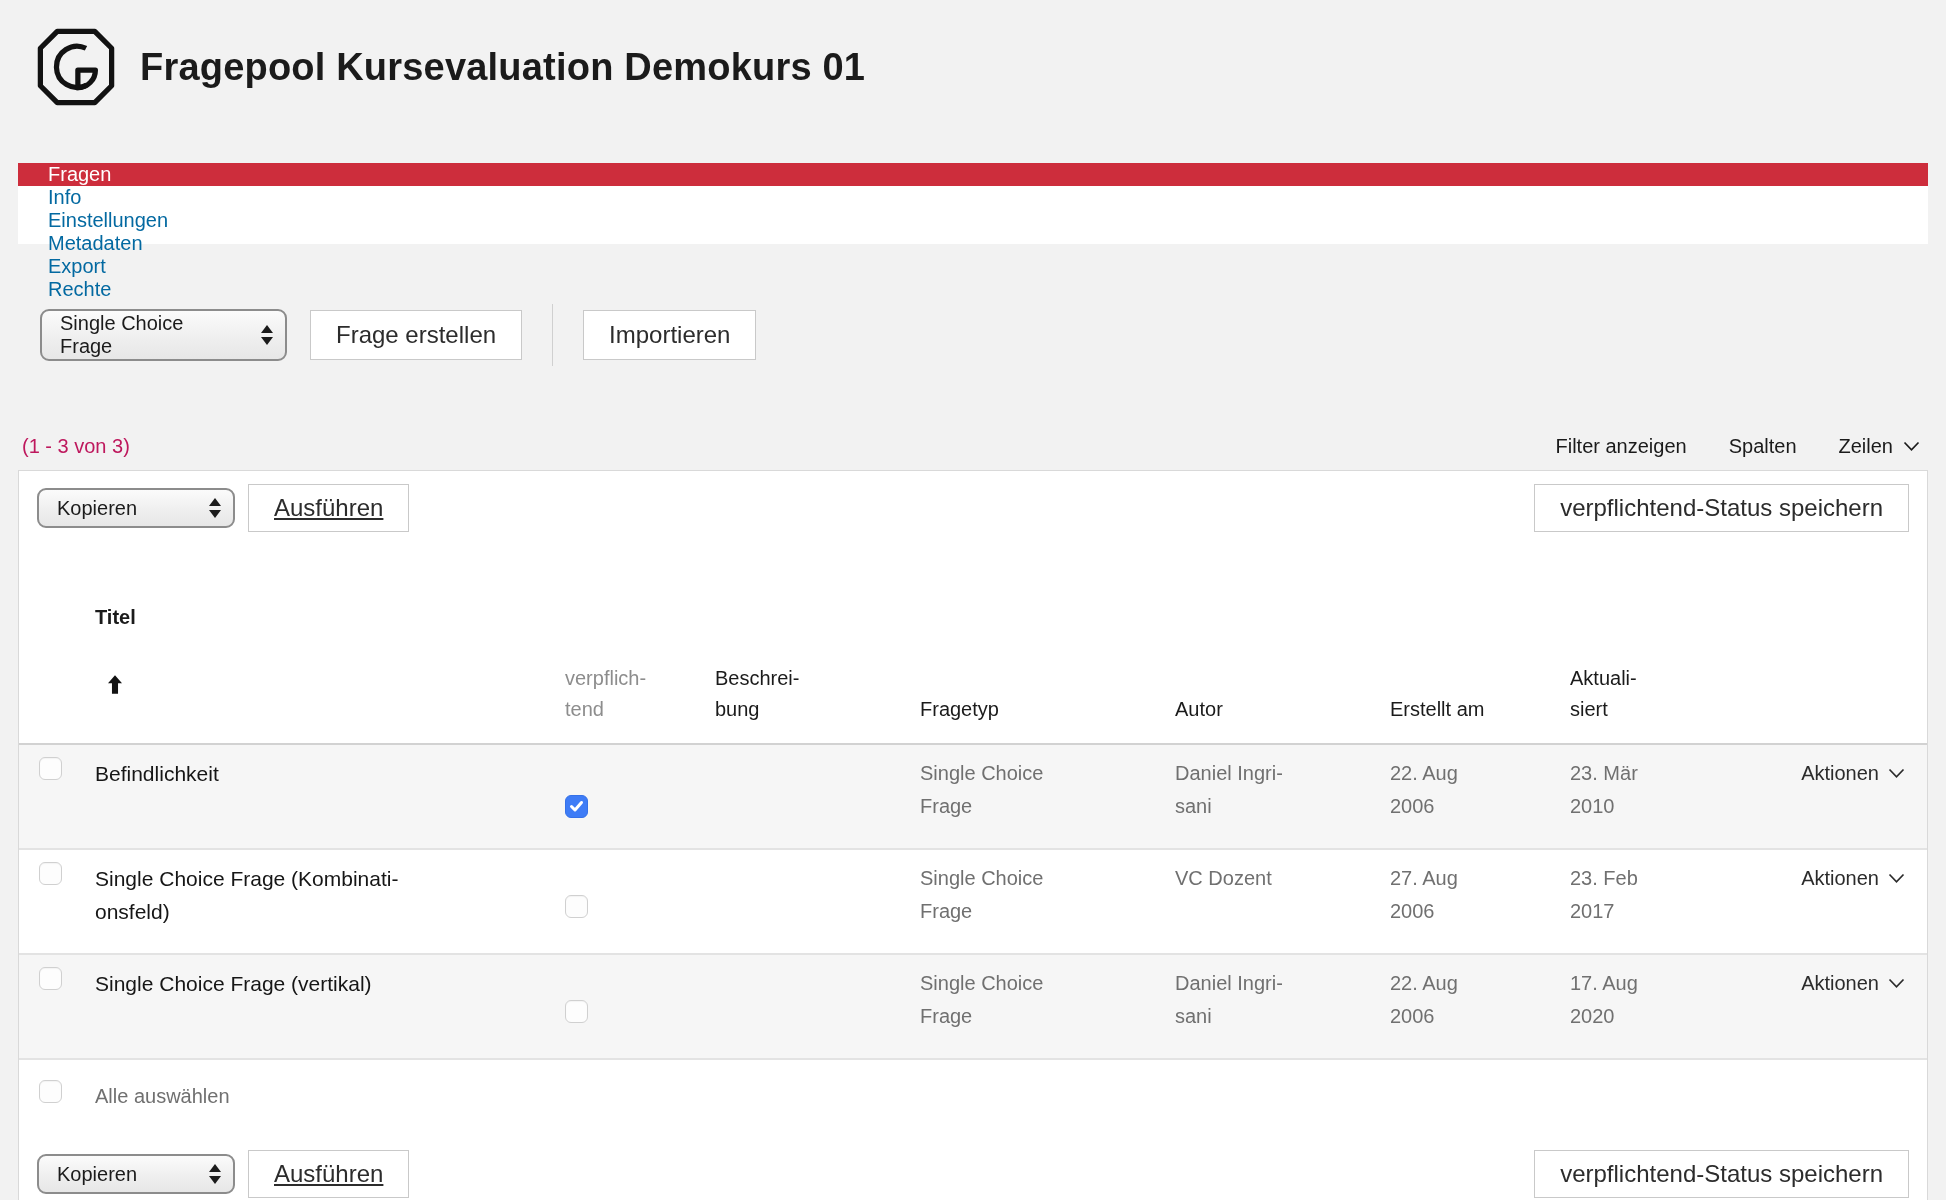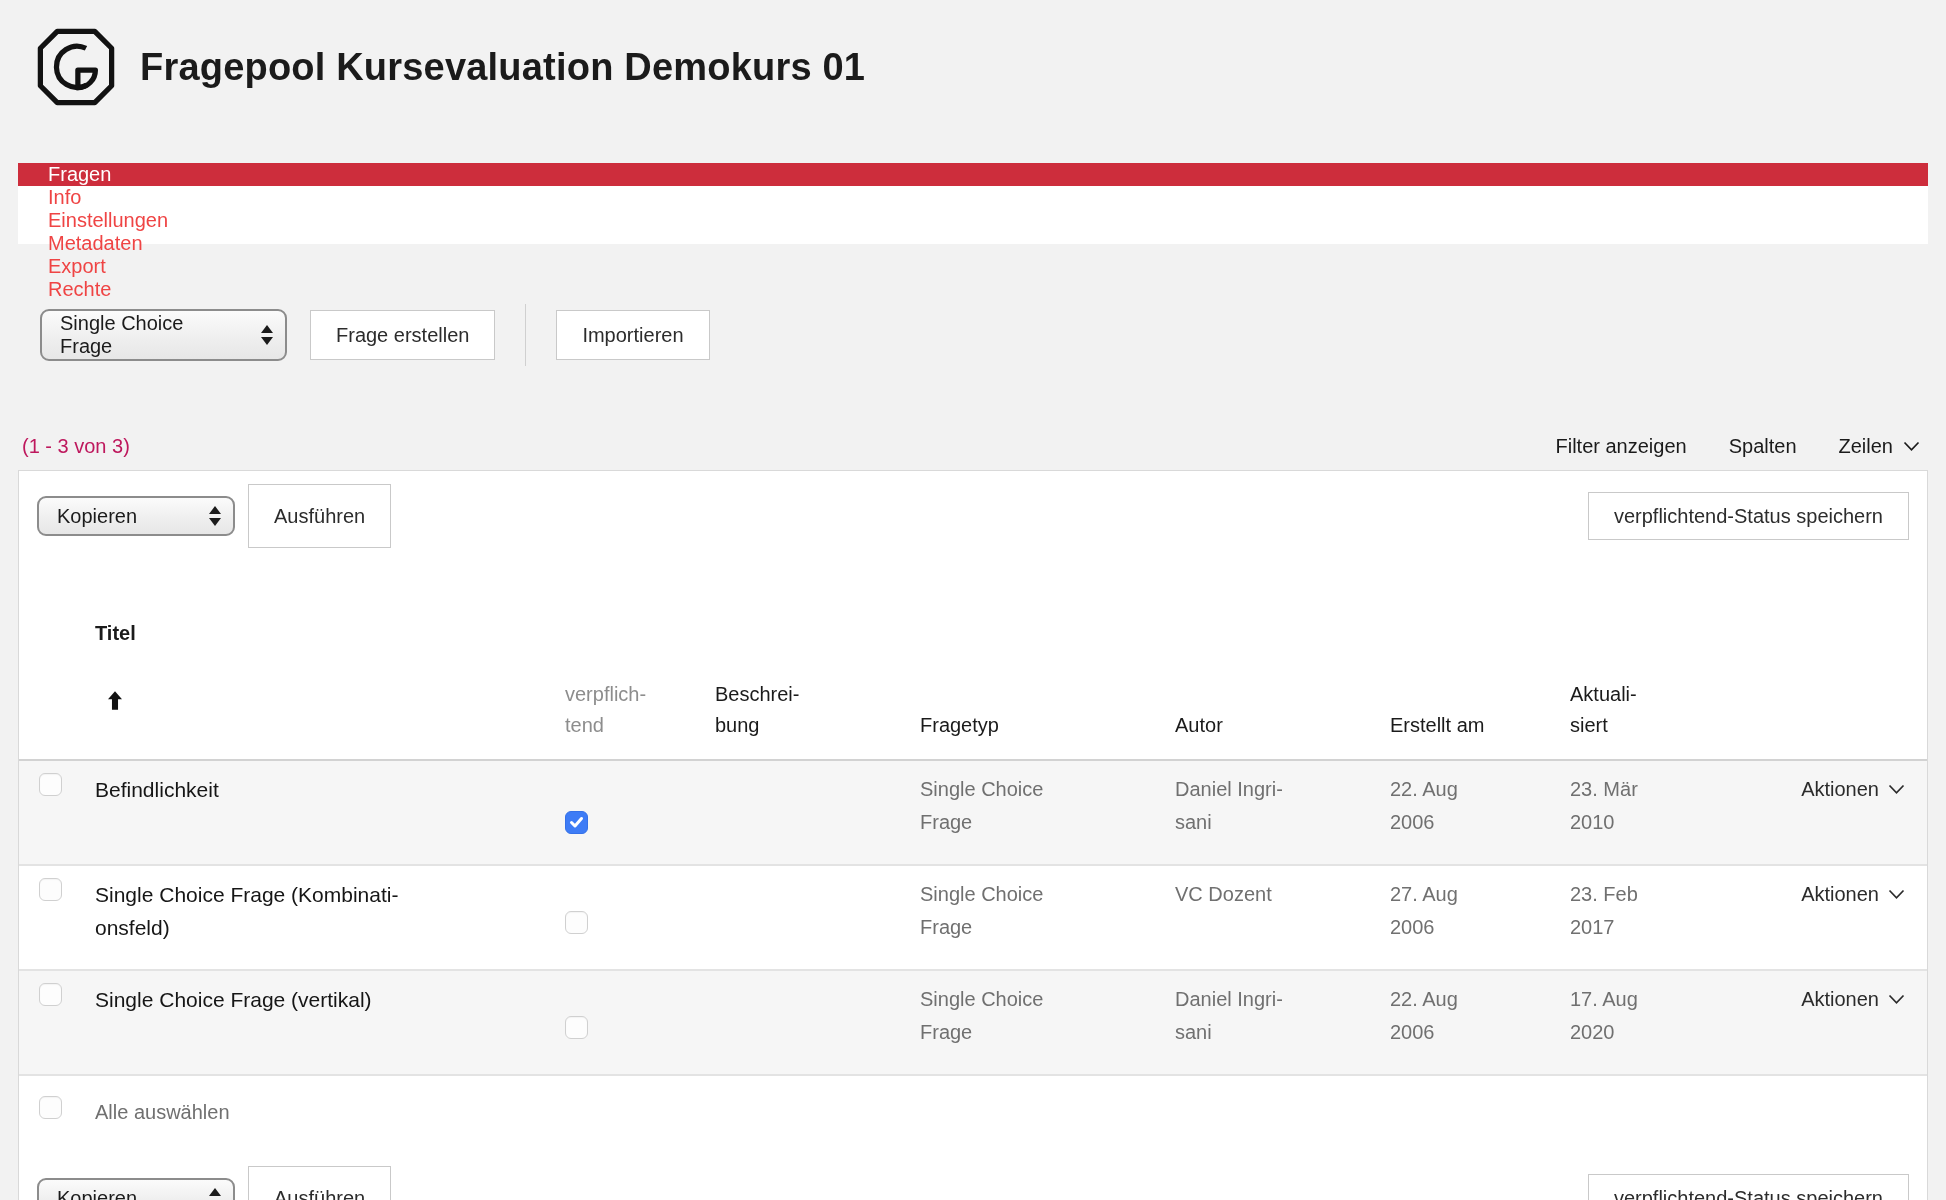--- a/index.html
+++ b/index.html
@@ -11,59 +11,59 @@
   }
   .page { width: 1946px; height: 1200px; padding: 0 18px; }
 
   
   .page-header { display: flex; align-items: center; gap: 24px; padding: 32px 0 0 18px; height: 102px; }
   .app-icon svg { display: block; }
   .page-title { font-size: 38px; font-weight: 700; color: #1b1b1b; letter-spacing: 0.2px; }
 
   
   .tabbar { margin-top: 61px; height: 81px; background: #ffffff; display: flex; align-items: stretch; flex-direction: column; }
-  .tab { display: flex; align-items: center; padding: 0 30px; font-size: 20px; color: #ef4444; cursor: pointer; }
+  .tab { display: flex; align-items: center; padding: 0 30px; font-size: 20px; color: #0369a1; cursor: pointer; }
   .tab.active { background: #cd2d3c; color: #ffffff; }
 
   
   .create-toolbar { margin-top: 60px; display: flex; align-items: center; padding-left: 22px; }
   .mac-select {
     display: inline-flex; align-items: center; justify-content: space-between;
     gap: 20px; height: 52px; padding: 0 12px 0 18px;
     border: 2px solid #8c8c8c; border-radius: 9px;
     background: linear-gradient(180deg, #fbfbfb 0%, #efefef 55%, #e7e7e7 100%);
     font-size: 20px; color: #1b1b1b; cursor: pointer;
   }
   .sel-arrows { display: inline-flex; flex-direction: column; align-items: center; gap: 4px; }
   .sel-arrows i { display: block; width: 0; height: 0; border-left: 6px solid transparent; border-right: 6px solid transparent; }
   .sel-arrows .up { border-bottom: 8px solid #1b1b1b; }
   .sel-arrows .down { border-top: 8px solid #1b1b1b; }
   .btn {
     display: inline-flex; align-items: center; justify-content: center;
     height: 50px; padding: 0 25px; background: #ffffff;
-    border: 1px solid #c9c9c9; font-size: 20px; color: #2c2c2c;
+    border: 1px solid #c9c9c9; font-size: 24px; color: #2c2c2c;
     font-family: "Liberation Sans", sans-serif; cursor: pointer; white-space: nowrap;
   }
   .create-toolbar .mac-select { width: 247px; margin-right: 23px; }
   .vdivider { width: 1px; height: 62px; background: #d0d0d0; margin: 0 30px; }
 
   
   .list-meta { margin-top: 54px; display: flex; justify-content: space-between; align-items: flex-end; padding: 0 4px; height: 38px; }
   .range-text { font-size: 20px; color: #be185d; }
   .view-links { display: flex; align-items: flex-end; gap: 42px; padding-right: 4px; }
   .view-link { font-size: 20px; color: #1b1b1b; cursor: pointer; display: inline-flex; align-items: center; gap: 10px; }
   .chev svg { display: block; }
 
   
   .table-box { margin-top: 12px; background: #ffffff; border: 1px solid #d9d9d9; }
   .cmd-row { display: flex; align-items: center; padding: 13px 18px; }
   .cmd-row.bottom { padding: 17px 18px 20px; }
   .cmd-row .mac-select { width: 198px; height: 40px; margin-right: 13px; }
   .cmd-row .btn.save { margin-left: auto; height: 48px; }
-  .cmd-row .btn.exec { height: 64px; }
+  .cmd-row .btn.exec { height: 48px; text-decoration: underline; }
 
   table.qtable { width: 100%; border-collapse: collapse; table-layout: fixed; }
   .qtable th {
     font-size: 20px; font-weight: 400; text-align: left; color: #1b1b1b;
     vertical-align: bottom; padding: 26px 14px 18px; line-height: 31px;
     white-space: pre-line; border-bottom: 2px solid #d2d2d2;
   }
   .qtable th.col-mandatory { color: #8d8d8d; }
   .qtable th .th-title { font-weight: 700; display: inline-flex; align-items: center; gap: 11px; cursor: pointer; flex-direction: column; }
   .sort-icon svg { display: block; }

